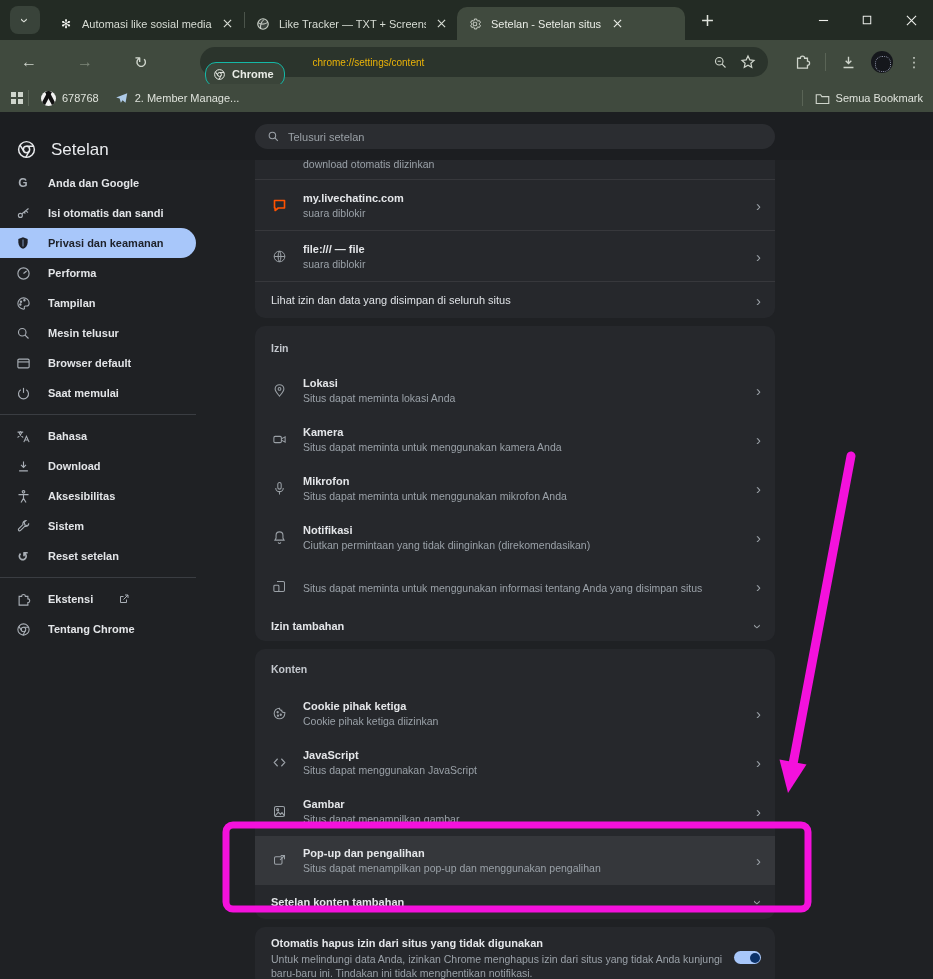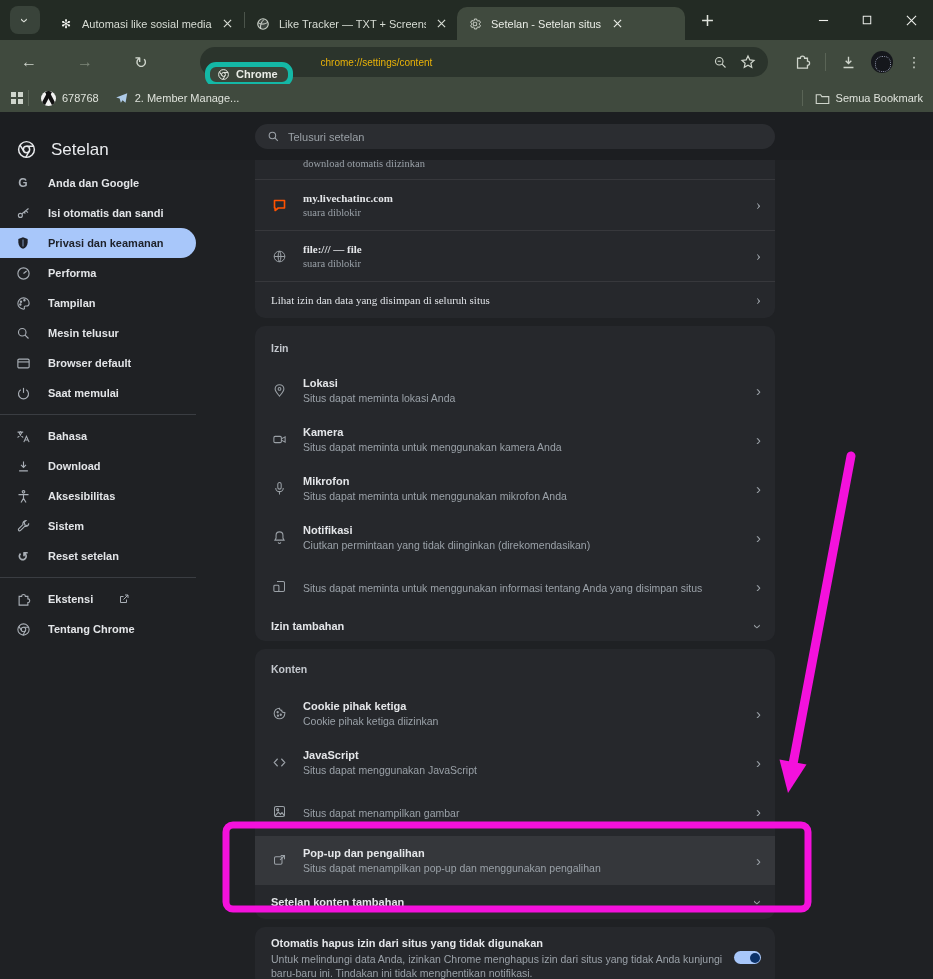--- a/index.html
+++ b/index.html
@@ -21,21 +21,21 @@
   .wincontrols { position:absolute; right:0; top:0; height:40px; display:flex; }
   .winbtn { width:44px; height:40px; display:flex; align-items:center; justify-content:center; }
 
   
   .toolbar { height:44px; background:#404a3e; display:flex; align-items:center; position:relative; }
   .navbtn { width:30px; height:30px; margin-left:14px; display:flex; align-items:center; justify-content:center;
     color:#cfd5cc; font-size:16px; border-radius:15px; }
   .navbtn.dim { color:#7e8779; }
   .omnibox { position:absolute; left:200px; top:7px; width:568px; height:30px; background:#2b342c; border-radius:15px;
     display:flex; align-items:center; }
-  .chip { margin-left:5px; height:25px; background:#3a4439; border:5px solid #14b8a6; border-radius:11px;
+  .chip { margin-left:5px; height:25px; background:#3a4439; border:1px solid #14b8a6; border-radius:11px;
     display:flex; align-items:center; padding:0 10px 0 7px; gap:6px;margin-top:24px; }
   .chip-label { font-size:11px; font-weight:bold; color:#e9ece6; }
   .url { font-size:10px; color:#eab308; margin-left:28px; flex:1; white-space:nowrap; overflow:hidden; }
   .inbox-icons { display:flex; align-items:center; gap:12px; margin-right:12px; }
   .tb-right { position:absolute; right:0; top:0; height:44px; display:flex; align-items:center; gap:14px; padding-right:12px; }
   .tb-sep { width:1px; height:18px; background:#5a6456; }
   .avatar { width:22px; height:22px; border-radius:11px; background:#15171c; position:relative; overflow:hidden; }
   .avatar::after { content:""; position:absolute; left:4px; top:5px; width:14px; height:14px; border-radius:7px;
     border:1.5px dotted #8d93a8; }
 
@@ -65,21 +65,21 @@
   .side-item { height:30px; display:flex; align-items:center; gap:17px; padding-left:15px; width:196px;
     color:#e3e5e8; font-size:11px; font-weight:bold; }
   .side-item .s-ic { width:16px; height:16px; flex:0 0 16px; display:flex; align-items:center; justify-content:center; color:#a9afb6; }
   .side-item.selected { background:#a8c7fa; border-radius:0 15px 15px 0; color:#1d2129; }
   .side-item.selected .s-ic { color:#1d2129; }
   .side-div { height:1px; background:#3a3d42; margin:6px 0; width:196px; }
   .ext-ic { margin-left:8px; color:#a9afb6; }
 
   .content { position:absolute; left:255px; top:0; width:520px; }
   .card { background:#26282c; border-radius:10px; overflow:hidden; }
-  .card.flat-top { border-radius:0 0 10px 10px;font-family:Liberation Serif, serif; }
+  .card.flat-top { border-radius:0 0 10px 10px; }
   .gap { height:8px; }
   .row { display:flex; align-items:center; padding:0 14px 0 16px; position:relative; }
   .row.hover { background:#35373b; }
   .row .r-ic { width:16px; height:16px; flex:0 0 16px; margin-right:16px; display:flex; align-items:center; justify-content:center; color:#9aa0a6; }
   .r-text { flex:1; min-width:0; }
   .r-title { font-size:11px; font-weight:bold; color:#e4e6e9; }
   .r-sub { font-size:10.5px; color:#9aa1a8; margin-top:3px; }
   .chev { color:#9aa0a6; font-size:15px; line-height:1; }
   .chev-down { display:inline-block; transform:rotate(90deg); }
   .divline { height:1px; background:rgba(255,255,255,0.08); }
@@ -569,20 +569,21 @@
       </div>
       <div class="row perm-row">
         <span class="r-ic">
           <svg class="ic" width="15" height="15" viewBox="0 0 24 24" fill="none" stroke="currentColor" stroke-width="1.7">
             <rect x="4" y="4" width="16" height="16" rx="2.5"></rect>
               <circle cx="9" cy="9" r="1.6"></circle>
               <path d="M5 19l5-6 3.5 3.7 2.5-3 4 5.3"></path>
             </svg>
         </span>
         <div class="r-text">
+          <div class="r-title">Gambar</div>
           <div class="r-sub">Situs dapat menampilkan gambar</div>
         </div>
         <span class="chev">›</span>
       </div>
       <div class="row perm-row hover">
         <span class="r-ic">
           <svg class="ic" width="15" height="15" viewBox="0 0 24 24" fill="none" stroke="currentColor" stroke-width="1.7">
             <rect x="4" y="6" width="12" height="12" rx="2"></rect>
               <path d="M14 4h6v6M20 4l-7 7"></path>
             </svg>

